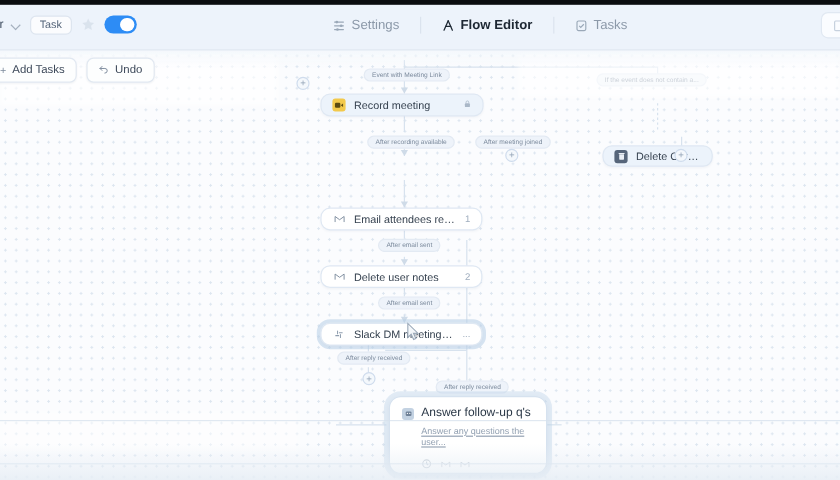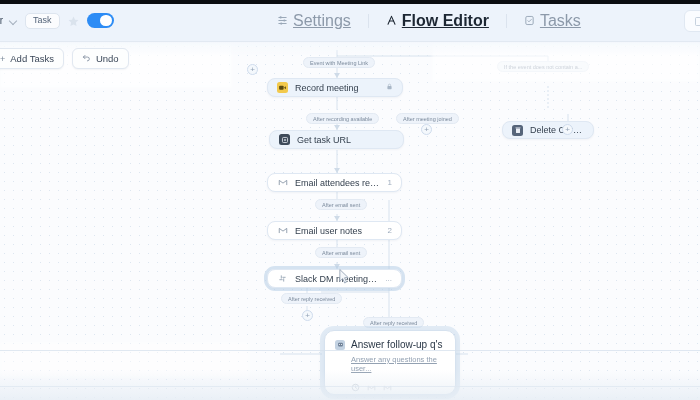--- a/index.html
+++ b/index.html
@@ -57,23 +57,23 @@
     content:""; position: absolute; right: 1.8px; top: 1.8px;
     width: 11.4px; height: 11.4px; border-radius: 50%;
     background: #fff;
   }
 
   .tb-center {
     position: absolute; left: 268px; top: 0; height: 42px;
     display: flex; align-items: center; gap: 2px;
   }
   .navitem {
-    display: flex; align-items: flex-start; gap: 5px;
+    display: flex; align-items: flex-end; gap: 5px;
     padding: 4px 9px; border-radius: 6px;
-    font-size: 16px; color: #8c99a9; white-space: nowrap; text-decoration: underline;
+    font-size: 11px; color: #8c99a9; white-space: nowrap;
   }
   .navitem.active { color: #1d2733; font-weight: bold; }
   .nav-sep {
     width: 1px; height: 14px; background: #dbe3ee; margin: 0 6px;
   }
   .nav-ic { width: 11px; height: 11px; display:block; }
   .tb-right {
     position: absolute; right: -14px; top: 10px;
     width: 30px; height: 22px;
     border: 1px solid #e0e8f2; border-radius: 6px;
@@ -295,49 +295,40 @@
             <rect x="2.2" y="2.4" width="7.6" height="1.1" rx=".4" fill="#e9eef5"></rect>
           </svg>
       </span>
       <span class="lbl">Delete Current Task</span>
     </div>
 
     <div class="pill" style="left:306px; top:71px;">After recording available</div>
 
     <div class="pill" style="left:396px; top:71px;">After meeting joined</div>
 
-    <div class="node" style="left:269px; top:88px; width:135px;">
-      <span class="ic" style="background:#3d4a5a;">
-        <svg viewBox="0 0 12 12" width="8" height="8">
-            <rect x="2.2" y="2.2" width="7.6" height="7.6" rx="1.6" fill="none" stroke="#e8eef5" stroke-width="1.2"></rect>
-            <path d="M4.4 6h3.2M6 4.4v3.2" stroke="#e8eef5" stroke-width="1.1"></path>
-          </svg>
-      </span>
-      <span class="lbl">Get task URL</span>
-    </div>
 
     <div class="node white" style="left:267px; top:131px; width:135px;">
       <span class="ic">
         <svg viewBox="0 0 12 12" width="10" height="9">
             <path d="M1 9.4V3.2l5 3.6 5-3.6v6.2" fill="none" stroke="#7c8b9d" stroke-width="1.05"></path>
           </svg>
       </span>
       <span class="lbl">Email attendees recap</span>
       <span class="tail">1</span>
     </div>
 
     <div class="pill" style="left:315px; top:157px;">After email sent</div>
 
     <div class="node white" style="left:267px; top:179px; width:135px;">
       <span class="ic">
         <svg viewBox="0 0 12 12" width="10" height="9">
             <path d="M1 9.4V3.2l5 3.6 5-3.6v6.2" fill="none" stroke="#7c8b9d" stroke-width="1.05"></path>
           </svg>
       </span>
-      <span class="lbl">Email user notes</span>
+      <span class="lbl">Delete user notes</span>
       <span class="tail">2</span>
     </div>
 
     <div class="pill" style="left:315px; top:205px;">After email sent</div>
 
     <div class="node white sel" style="left:267px; top:227px; width:135px;">
       <span class="ic">
         <svg viewBox="0 0 12 12" width="9" height="9">
             <g stroke="#8e9dae" stroke-width="1.15" stroke-linecap="round">
               <path d="M4.4 2.4v3.2M7.6 6.4v3.2M2.4 7.6h3.2M6.4 4.4h3.2"></path>

